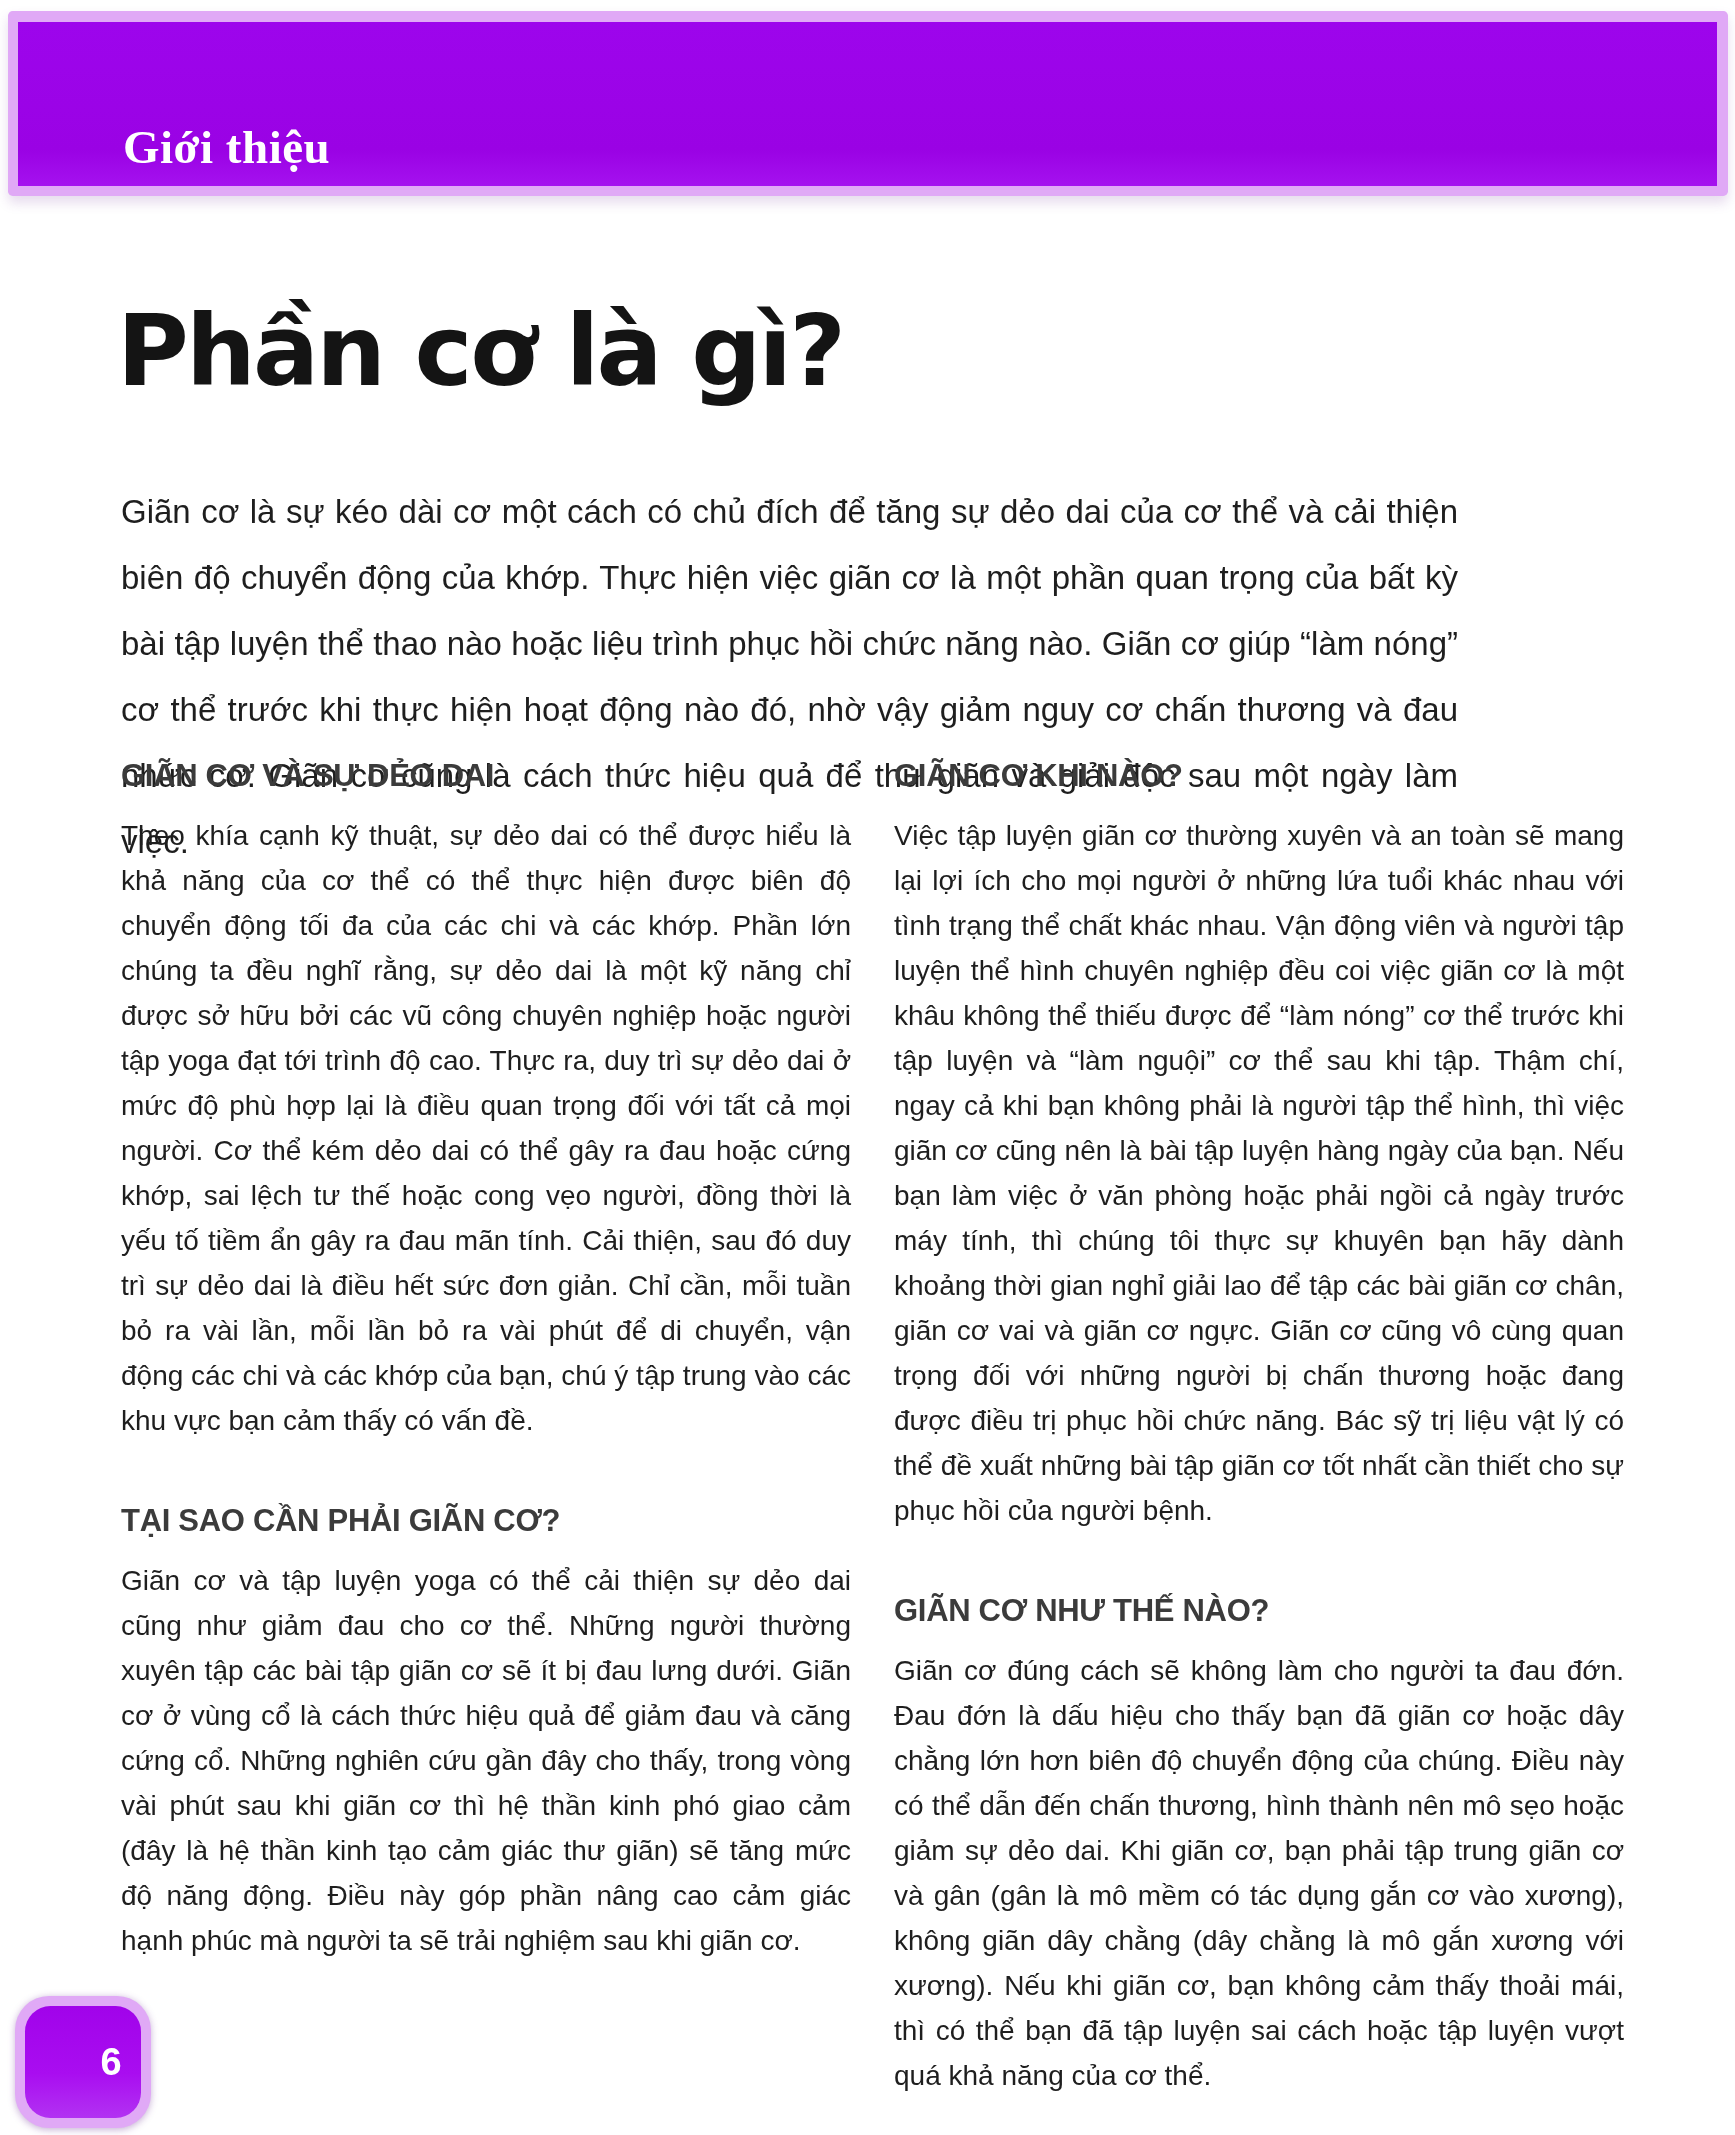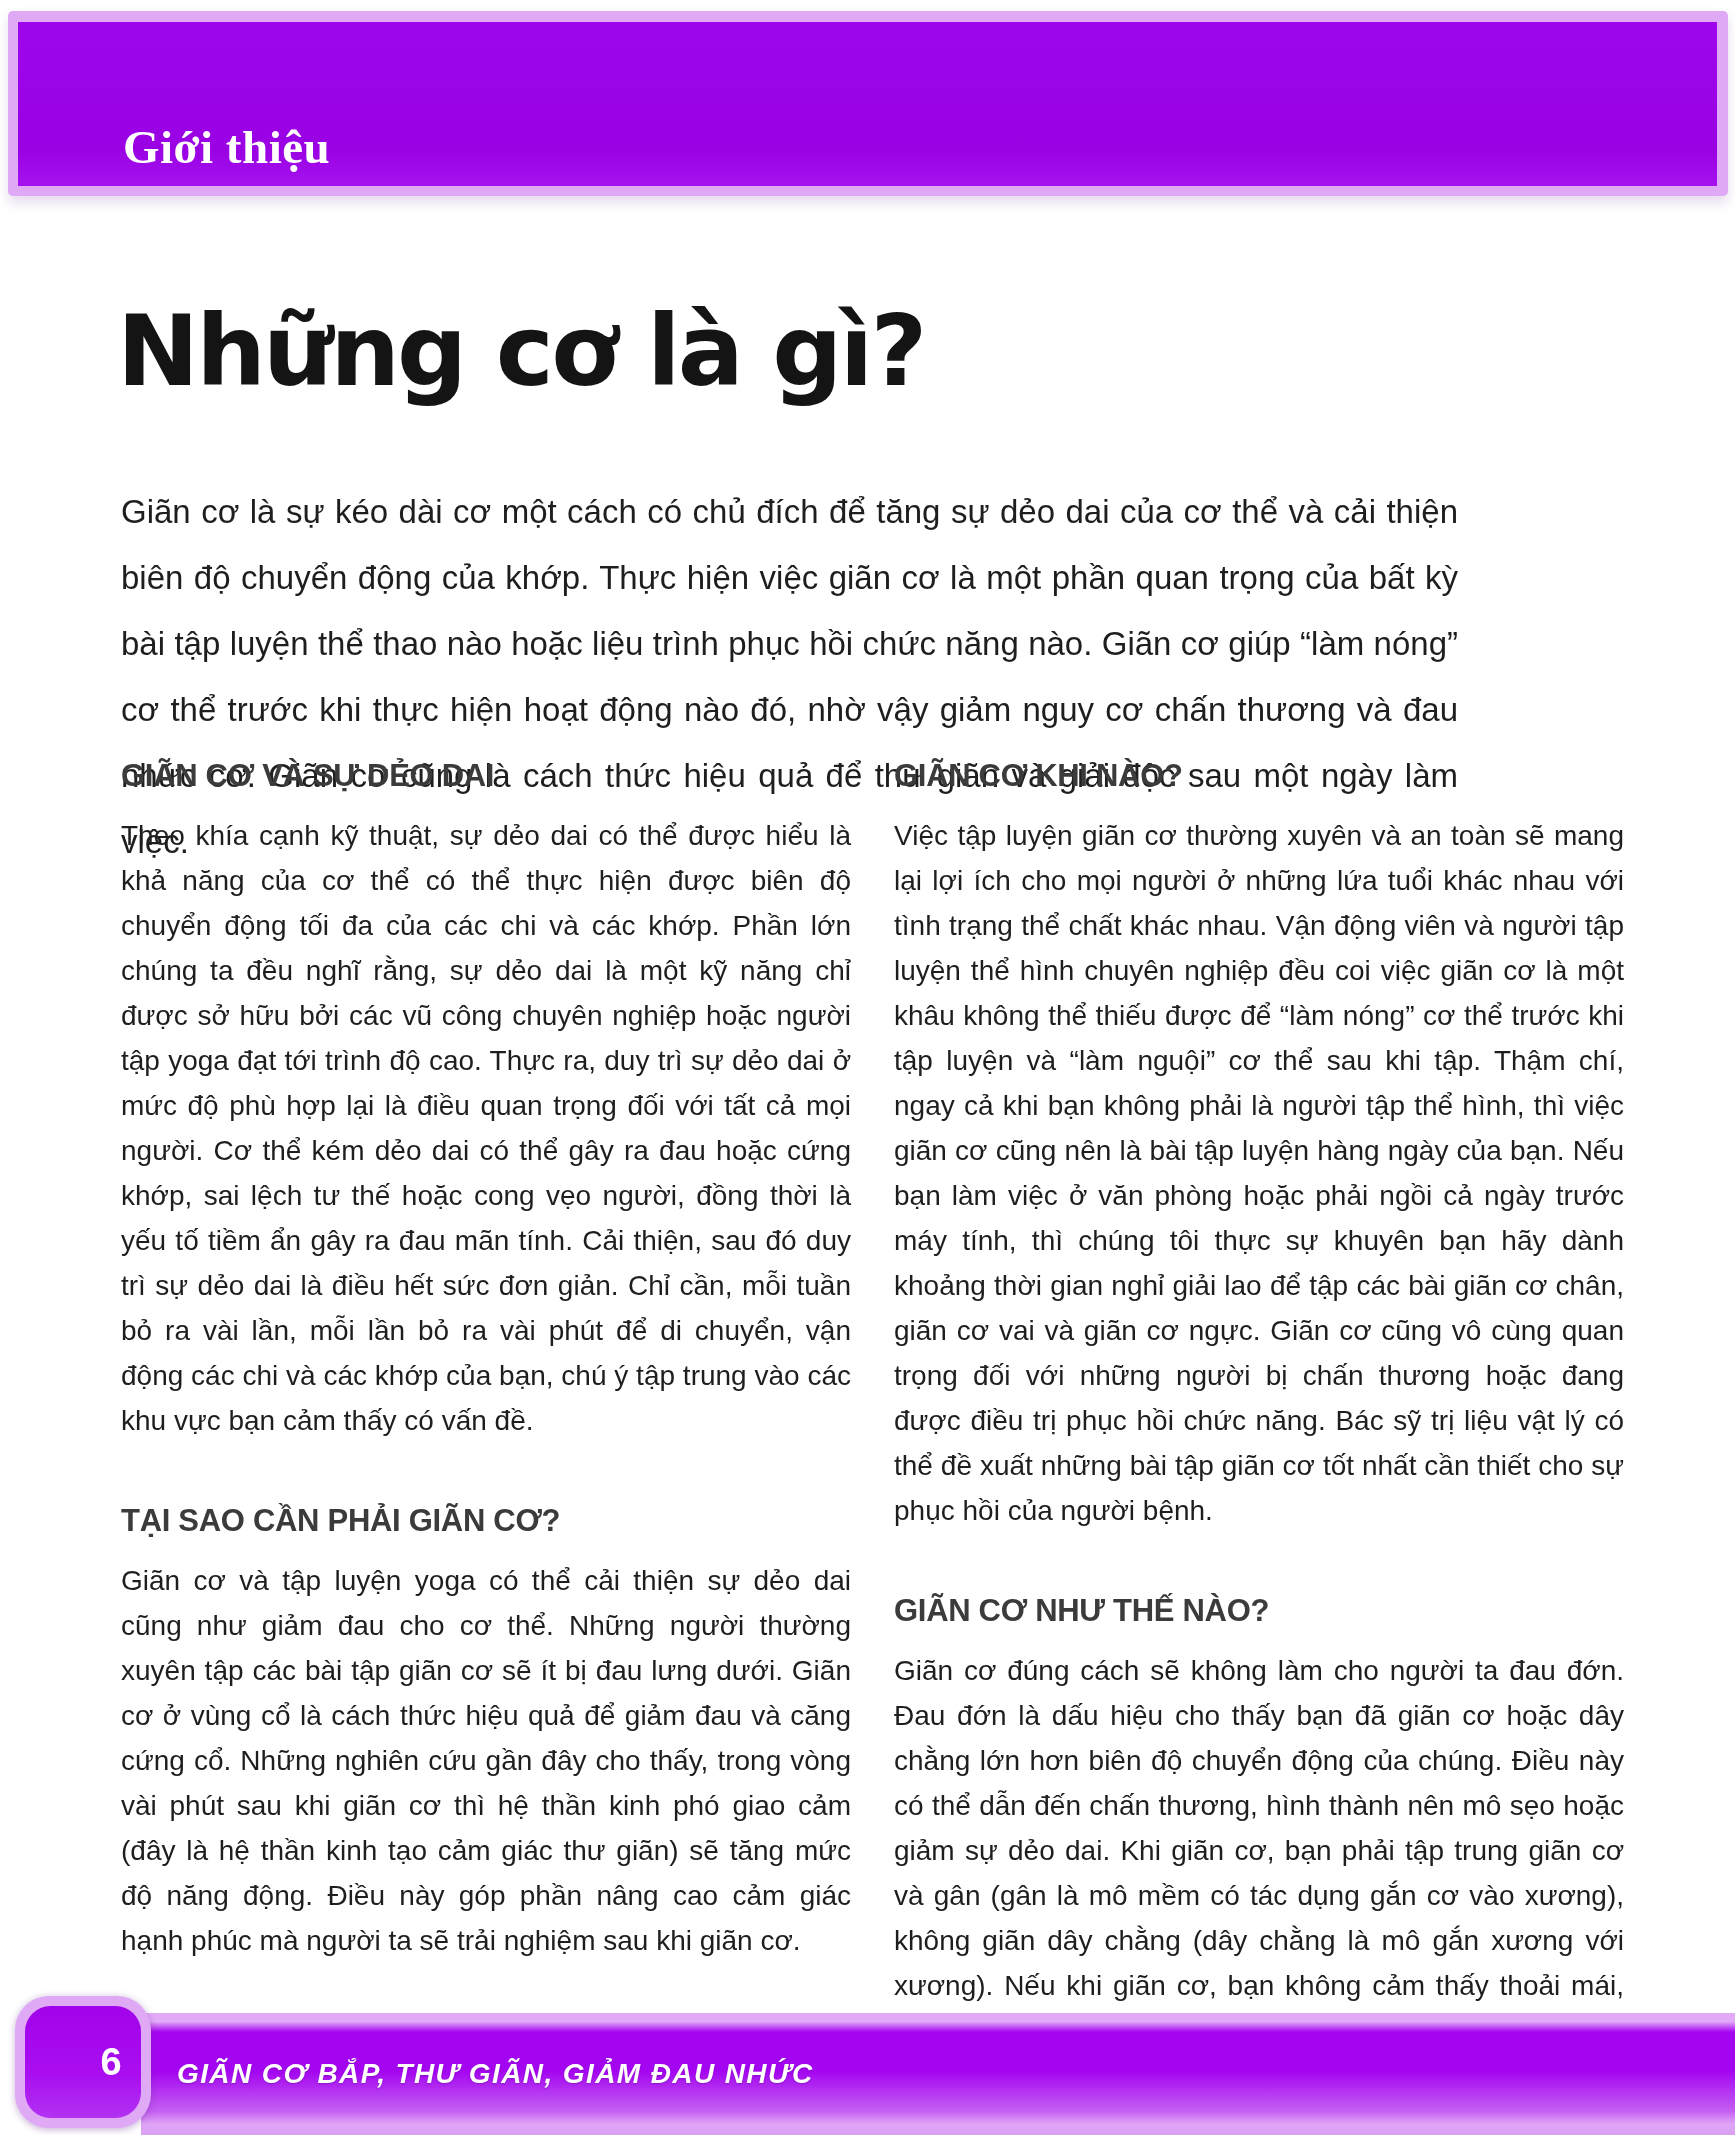--- a/index.html
+++ b/index.html
@@ -87,21 +87,21 @@
 <body>
 
 <div class="page">
 
   <div class="chapter-band">
     <div class="chapter-band-inner">
       <span class="chapter-label">Giới thiệu</span>
     </div>
   </div>
 
-  <h1 class="page-title">Những cơ là gì?</h1>
+  <h1 class="page-title">Phần cơ là gì?</h1>
 
   <p class="intro">Giãn cơ là sự kéo dài cơ một cách có chủ đích để tăng sự dẻo dai của cơ thể và cải thiện biên độ chuyển động của khớp. Thực hiện việc giãn cơ là một phần quan trọng của bất kỳ bài tập luyện thể thao nào hoặc liệu trình phục hồi chức năng nào. Giãn cơ giúp “làm nóng” cơ thể trước khi thực hiện hoạt động nào đó, nhờ vậy giảm nguy cơ chấn thương và đau nhức cơ. Giãn cơ cũng là cách thức hiệu quả để thư giãn và giải độc sau một ngày làm việc.</p>
 
   <div class="columns">
     <div class="col">
       <div class="sec">
         <h3 class="sec-heading">GIÃN CƠ VÀ SỰ DẺO DAI</h3>
         <p class="sec-body">Theo khía cạnh kỹ thuật, sự dẻo dai có thể được hiểu là khả năng của cơ thể có thể thực hiện được biên độ chuyển động tối đa của các chi và các khớp. Phần lớn chúng ta đều nghĩ rằng, sự dẻo dai là một kỹ năng chỉ được sở hữu bởi các vũ công chuyên nghiệp hoặc người tập yoga đạt tới trình độ cao. Thực ra, duy trì sự dẻo dai ở mức độ phù hợp lại là điều quan trọng đối với tất cả mọi người. Cơ thể kém dẻo dai có thể gây ra đau hoặc cứng khớp, sai lệch tư thế hoặc cong vẹo người, đồng thời là yếu tố tiềm ẩn gây ra đau mãn tính. Cải thiện, sau đó duy trì sự dẻo dai là điều hết sức đơn giản. Chỉ cần, mỗi tuần bỏ ra vài lần, mỗi lần bỏ ra vài phút để di chuyển, vận động các chi và các khớp của bạn, chú ý tập trung vào các khu vực bạn cảm thấy có vấn đề.</p>
       </div>
       <div class="sec">
@@ -114,23 +114,20 @@
         <h3 class="sec-heading">GIÃN CƠ KHI NÀO?</h3>
         <p class="sec-body">Việc tập luyện giãn cơ thường xuyên và an toàn sẽ mang lại lợi ích cho mọi người ở những lứa tuổi khác nhau với tình trạng thể chất khác nhau. Vận động viên và người tập luyện thể hình chuyên nghiệp đều coi việc giãn cơ là một khâu không thể thiếu được để “làm nóng” cơ thể trước khi tập luyện và “làm nguội” cơ thể sau khi tập. Thậm chí, ngay cả khi bạn không phải là người tập thể hình, thì việc giãn cơ cũng nên là bài tập luyện hàng ngày của bạn. Nếu bạn làm việc ở văn phòng hoặc phải ngồi cả ngày trước máy tính, thì chúng tôi thực sự khuyên bạn hãy dành khoảng thời gian nghỉ giải lao để tập các bài giãn cơ chân, giãn cơ vai và giãn cơ ngực. Giãn cơ cũng vô cùng quan trọng đối với những người bị chấn thương hoặc đang được điều trị phục hồi chức năng. Bác sỹ trị liệu vật lý có thể đề xuất những bài tập giãn cơ tốt nhất cần thiết cho sự phục hồi của người bệnh.</p>
       </div>
       <div class="sec">
         <h3 class="sec-heading">GIÃN CƠ NHƯ THẾ NÀO?</h3>
         <p class="sec-body">Giãn cơ đúng cách sẽ không làm cho người ta đau đớn. Đau đớn là dấu hiệu cho thấy bạn đã giãn cơ hoặc dây chằng lớn hơn biên độ chuyển động của chúng. Điều này có thể dẫn đến chấn thương, hình thành nên mô sẹo hoặc giảm sự dẻo dai. Khi giãn cơ, bạn phải tập trung giãn cơ và gân (gân là mô mềm có tác dụng gắn cơ vào xương), không giãn dây chằng (dây chằng là mô gắn xương với xương). Nếu khi giãn cơ, bạn không cảm thấy thoải mái, thì có thể bạn đã tập luyện sai cách hoặc tập luyện vượt quá khả năng của cơ thể.</p>
       </div>
     </div>
   </div>
 
-  <div class="footer-band">
-    <span class="footer-title">GIÃN CƠ BẮP, THƯ GIÃN, GIẢM ĐAU NHỨC</span>
-  </div>
   <div class="page-badge">
     <div class="page-badge-inner">
       <span class="page-number">6</span>
     </div>
   </div>
 
 </div>
 
 
 </body></html>

